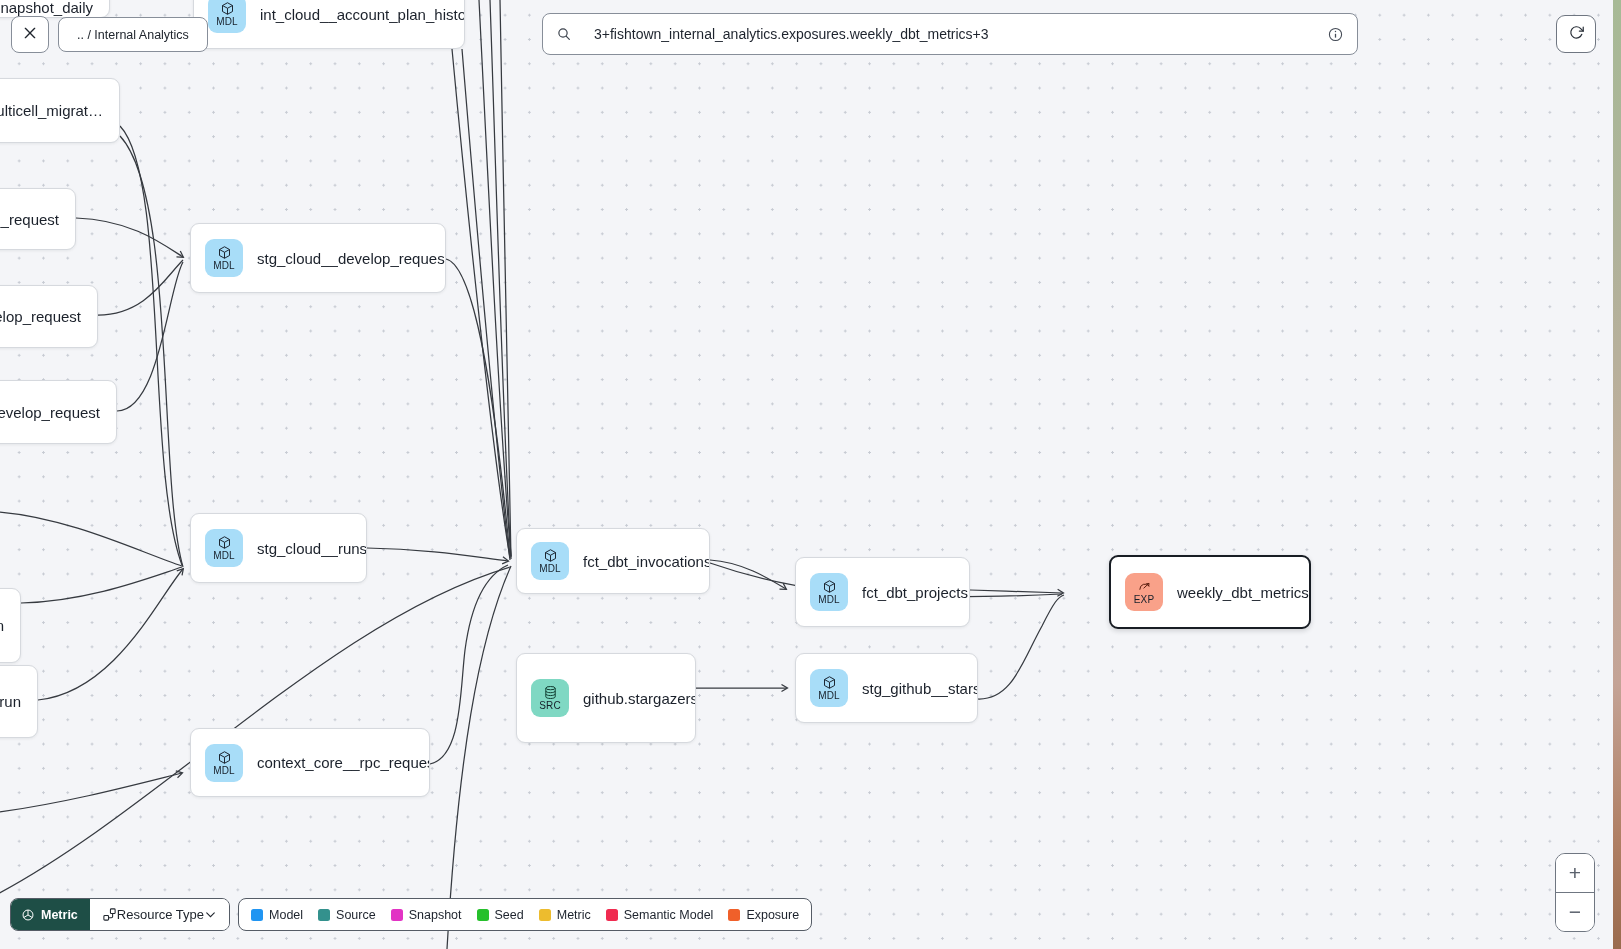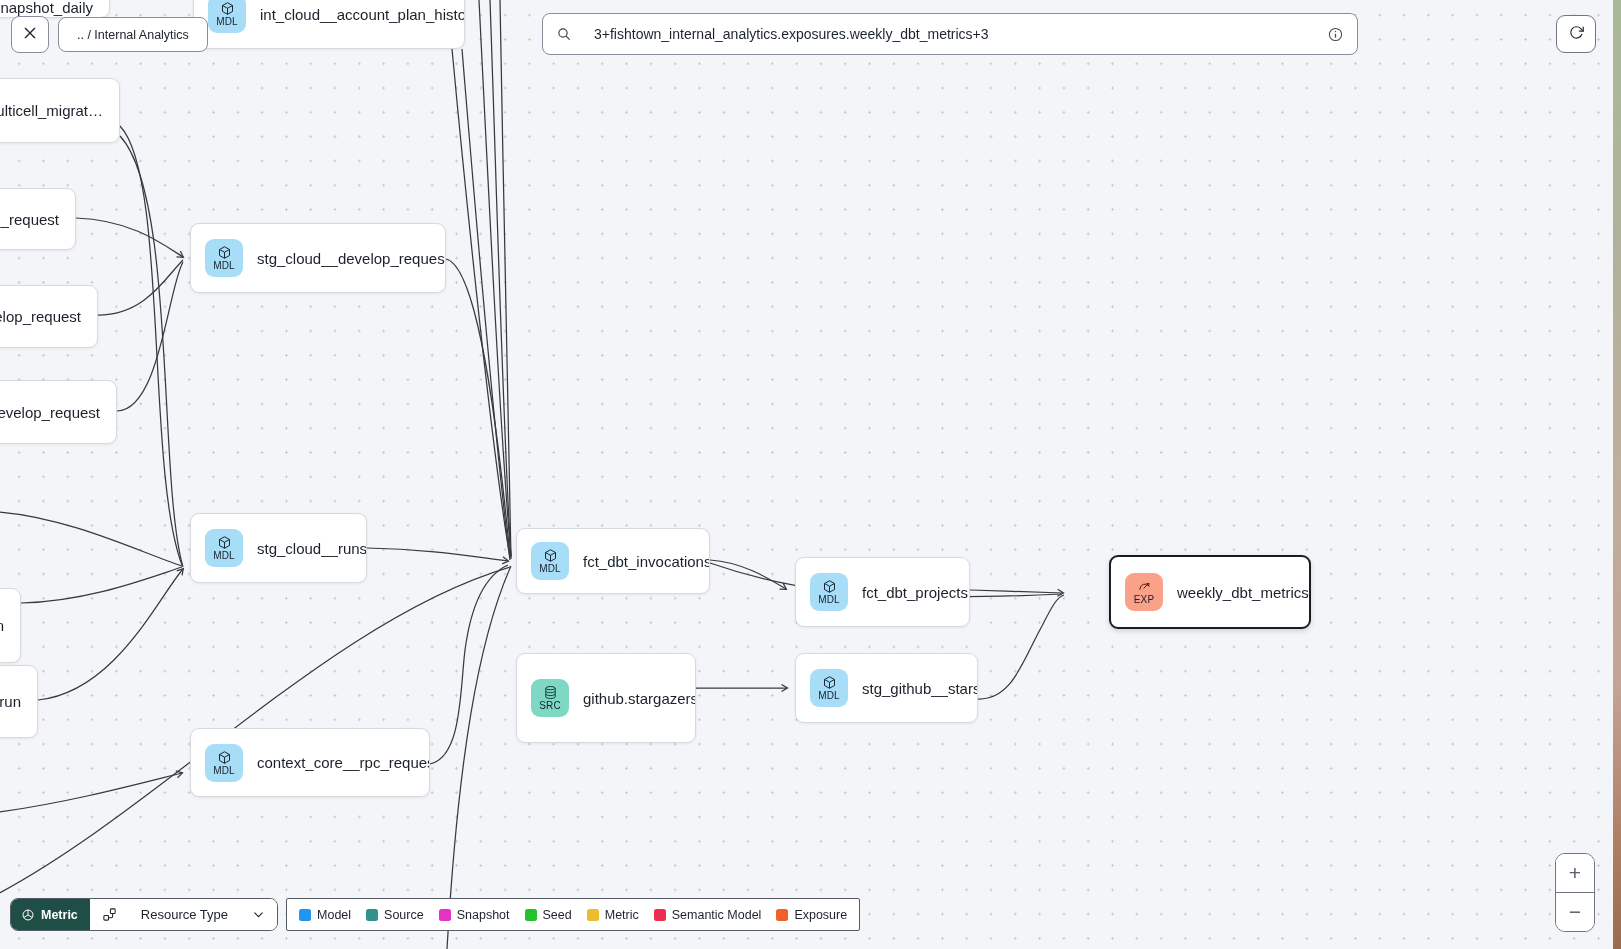--- a/index.html
+++ b/index.html
@@ -65,26 +65,26 @@
   .lens-bar{ position:absolute; left:10px; top:898px; z-index:5; display:flex; align-items:stretch; }
   .lens-group{
     display:flex; align-items:stretch; border:1px solid #555c66; border-radius:8px;
     overflow:hidden; background:#fff; height:33px;
   }
   .lenses-btn{
     background:#1e4e46; color:#fff; display:flex; align-items:center; gap:6px;
     padding:0 12px 0 10px; font-size:12.5px; font-weight:700; cursor:pointer;
   }
   .rtype-btn{
-    display:flex; align-items:center; gap:24px; padding:0 12px 0 12px;
+    display:flex; align-items:center; gap:0; padding:0 12px 0 12px;
     font-size:13px; color:#20262e; cursor:pointer; background:#fff;
   }
   .legend-pill{
     margin-left:8px; height:33px; background:#fff; border:1px solid #555c66;
-    border-radius:2px; display:flex; align-items:center; gap:15px; padding:12px 12px;
+    border-radius:8px; display:flex; align-items:center; gap:15px; padding:12px 12px;
   }
   .legend-item{ display:flex; align-items:center; gap:6px; font-size:12.5px; color:#1d232d; white-space:nowrap; }
   .swatch{ width:12px; height:12px; border-radius:2.5px; display:inline-block; }
 
   
   .zoom-ctl{
     position:absolute; left:1555px; top:853px; width:40px; height:79px; z-index:5;
     background:#fff; border:1px solid #6f7681; border-radius:10px;
     display:flex; flex-direction:column; overflow:hidden;
   }

